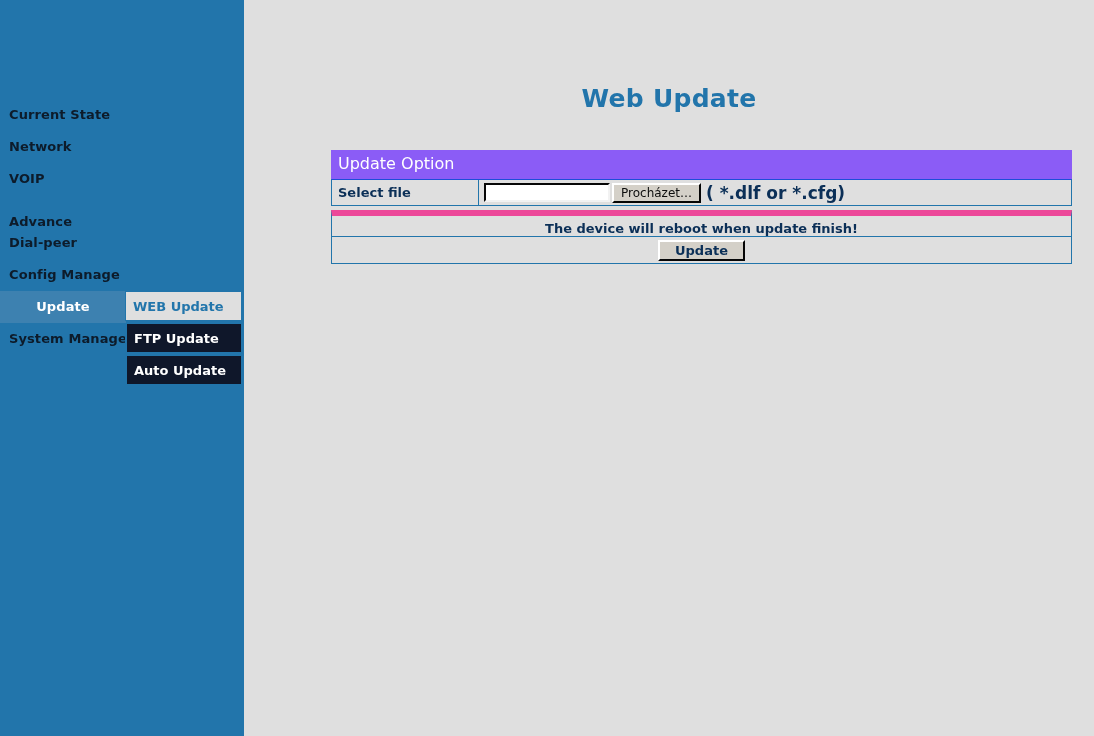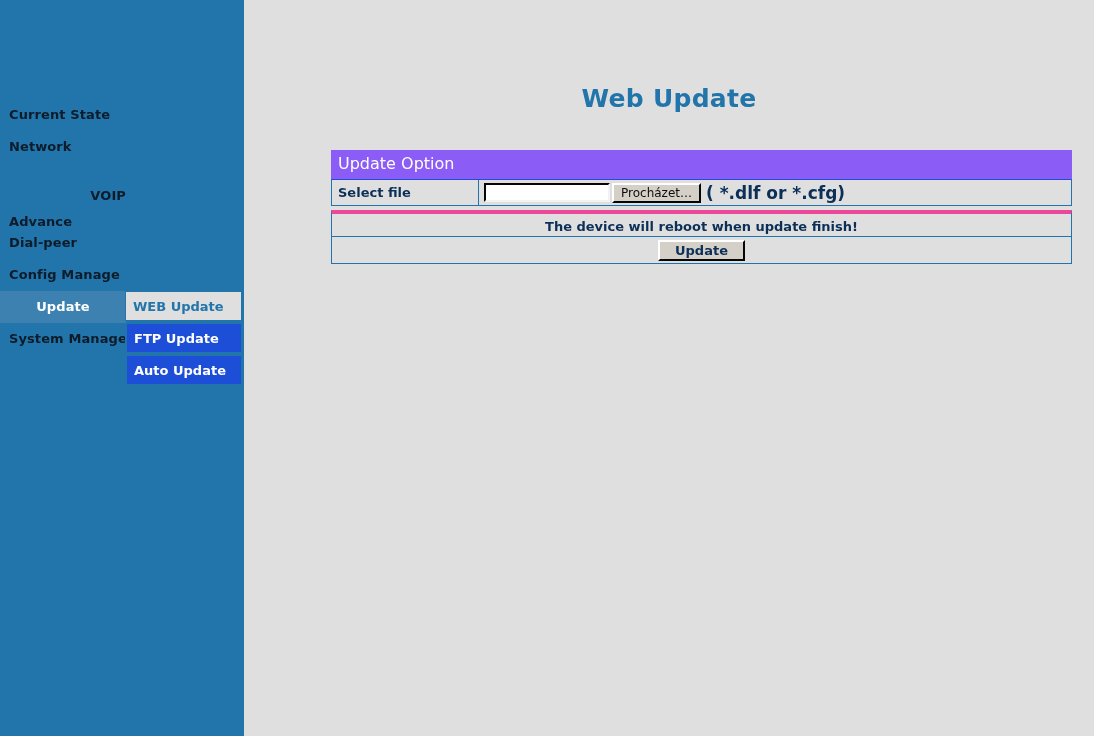--- a/index.html
+++ b/index.html
@@ -45,21 +45,21 @@
   .sub-item {
     position: absolute;
     left: 125px;
     width: 117px;
     height: 30px;
     line-height: 29px;
     padding-left: 7px;
     font-size: 13px;
     font-weight: bold;
     color: #ffffff;
-    background: #1d4ed8;
+    background: #0f172a;
     border: 1px solid #2275ab;
     border-left: 2px solid #2275ab;
     white-space: nowrap;
   }
   .sub-item.active {
     background: #dfdfdf;
     color: #2275ab;
     border: 1px solid #2275ab;
   }
 
@@ -100,21 +100,21 @@
   }
 
   .row {
     display: flex;
     align-items: stretch;
     border: 1px solid #2275ab;
     border-top: none;
     background: #dfdfdf;
     height: 27px;
   }
-  .row.spaced { border-top: 4px solid #ec4899; margin-top: 4px; }
+  .row.spaced { border-top: 6px solid #ec4899; margin-top: 4px; }
 
   .cell-label {
     width: 147px;
     border-right: 1px solid #2275ab;
     font-size: 13px;
     font-weight: bold;
     color: #0b2f57;
     line-height: 25px;
     padding-left: 6px;
     white-space: nowrap;
@@ -203,21 +203,21 @@
 <div id="page">
 
   <div id="sidebar">
 
     <div class="nav-item" style="top:131px;">
       <span>Network</span>
     </div>
     <div class="nav-item" style="top:99px;">
       <span>Current State</span>
     </div>
-    <div class="nav-item" style="top:180px;text-align:right;">
+    <div class="nav-item" style="top:163px;">
       <span>VOIP</span>
     </div>
     <div class="nav-item" style="top:206px;">
       <span>Advance</span>
     </div>
     <div class="nav-item" style="top:227px;">
       <span>Dial-peer</span>
     </div>
     <div class="nav-item" style="top:259px;">
       <span>Config Manage</span>

